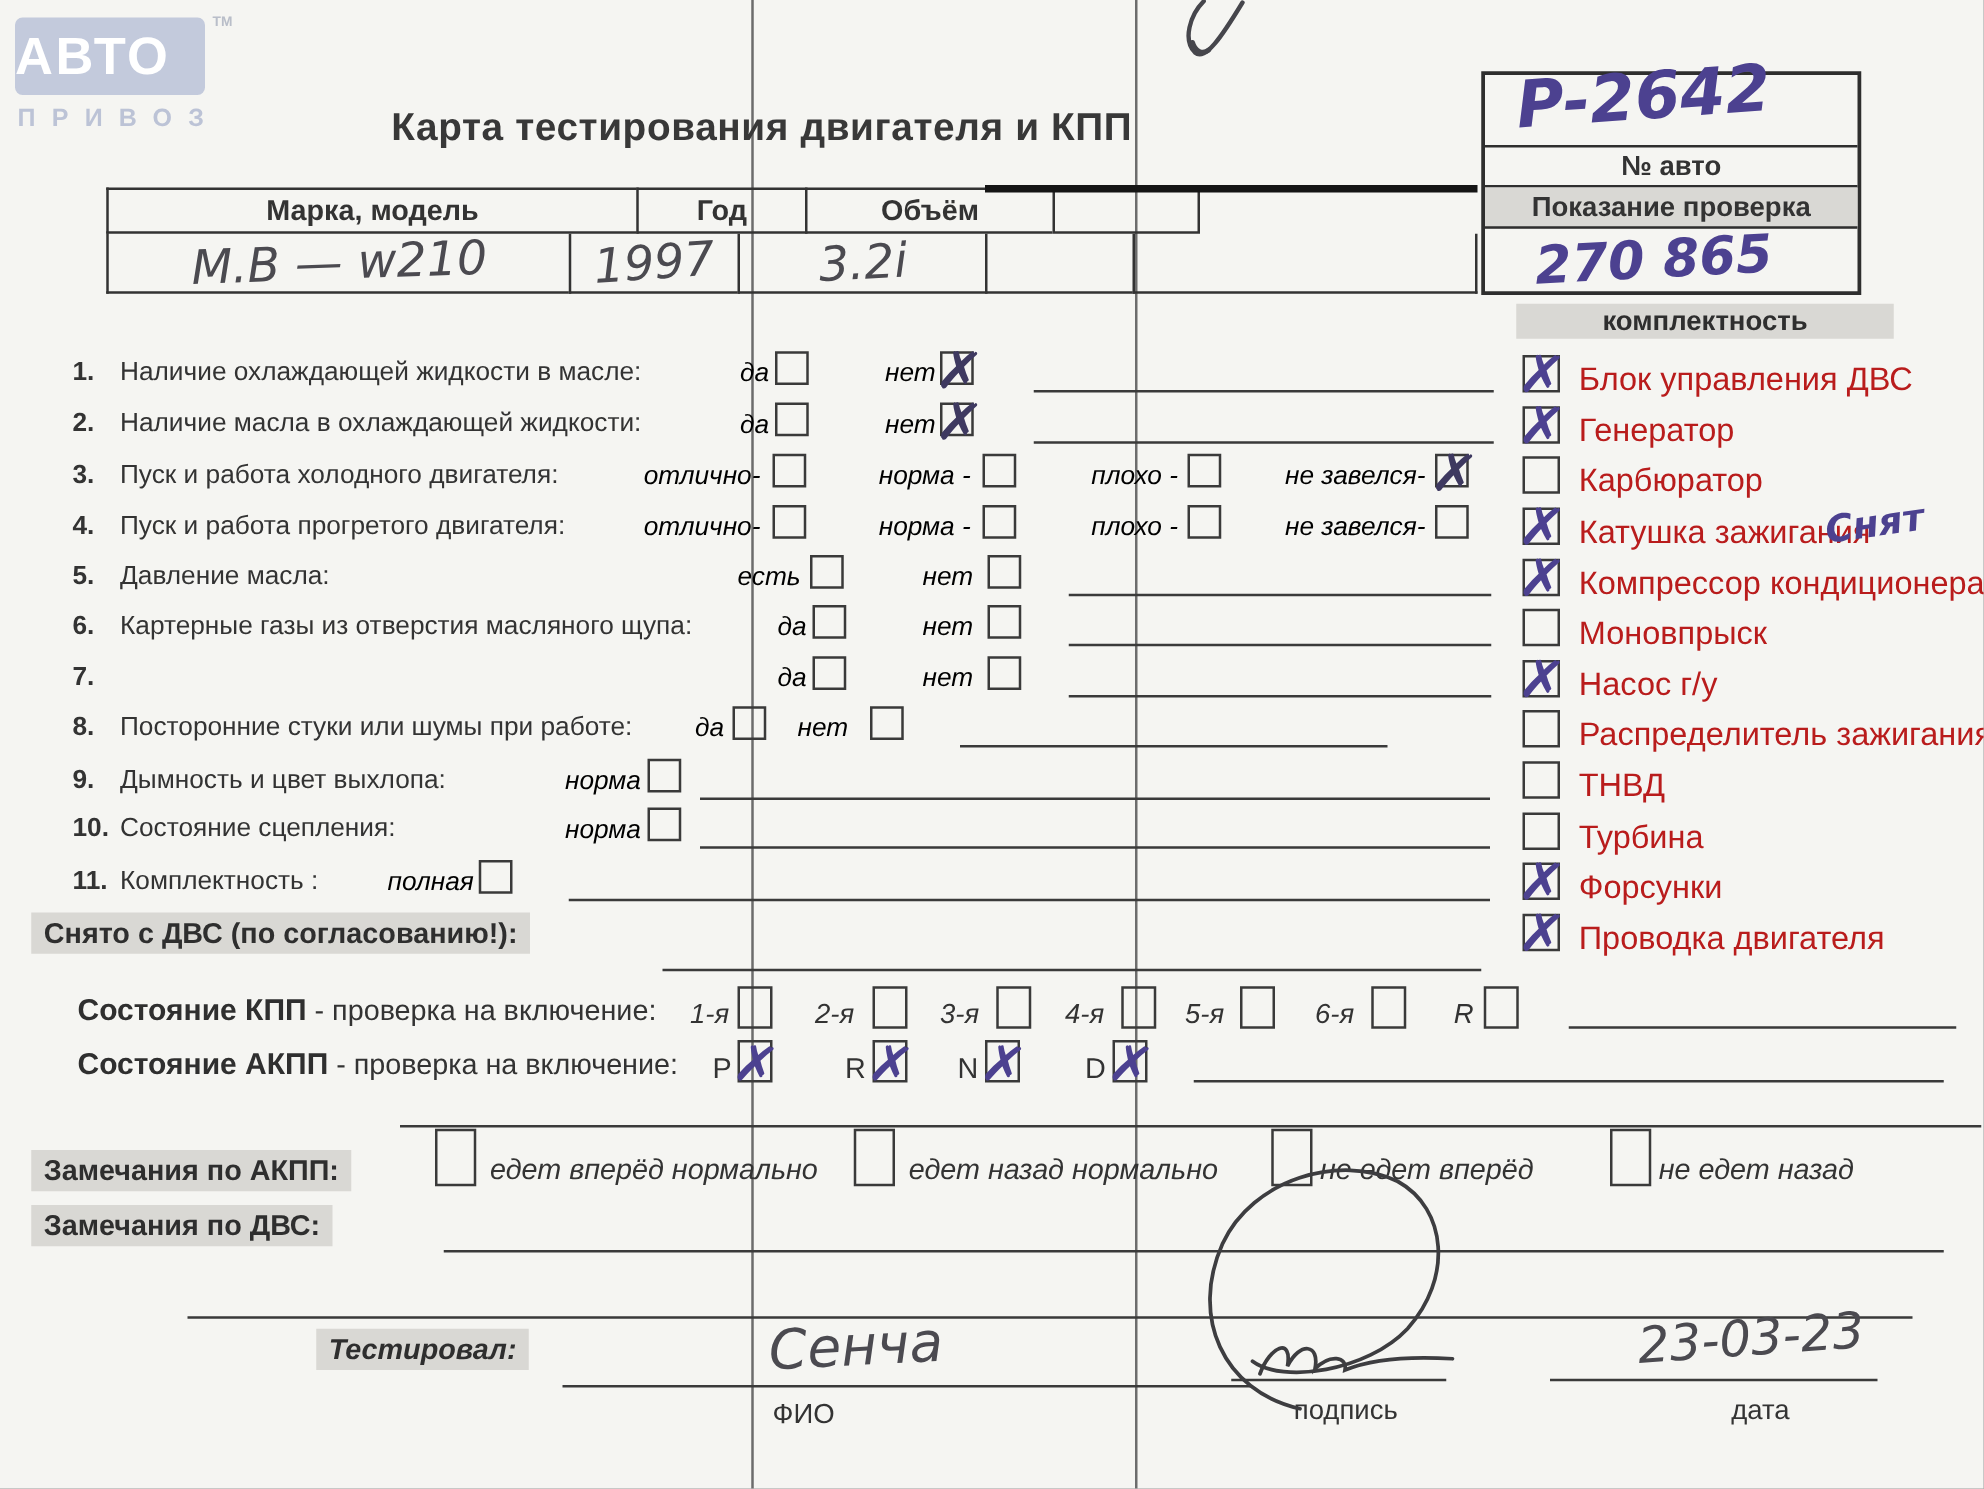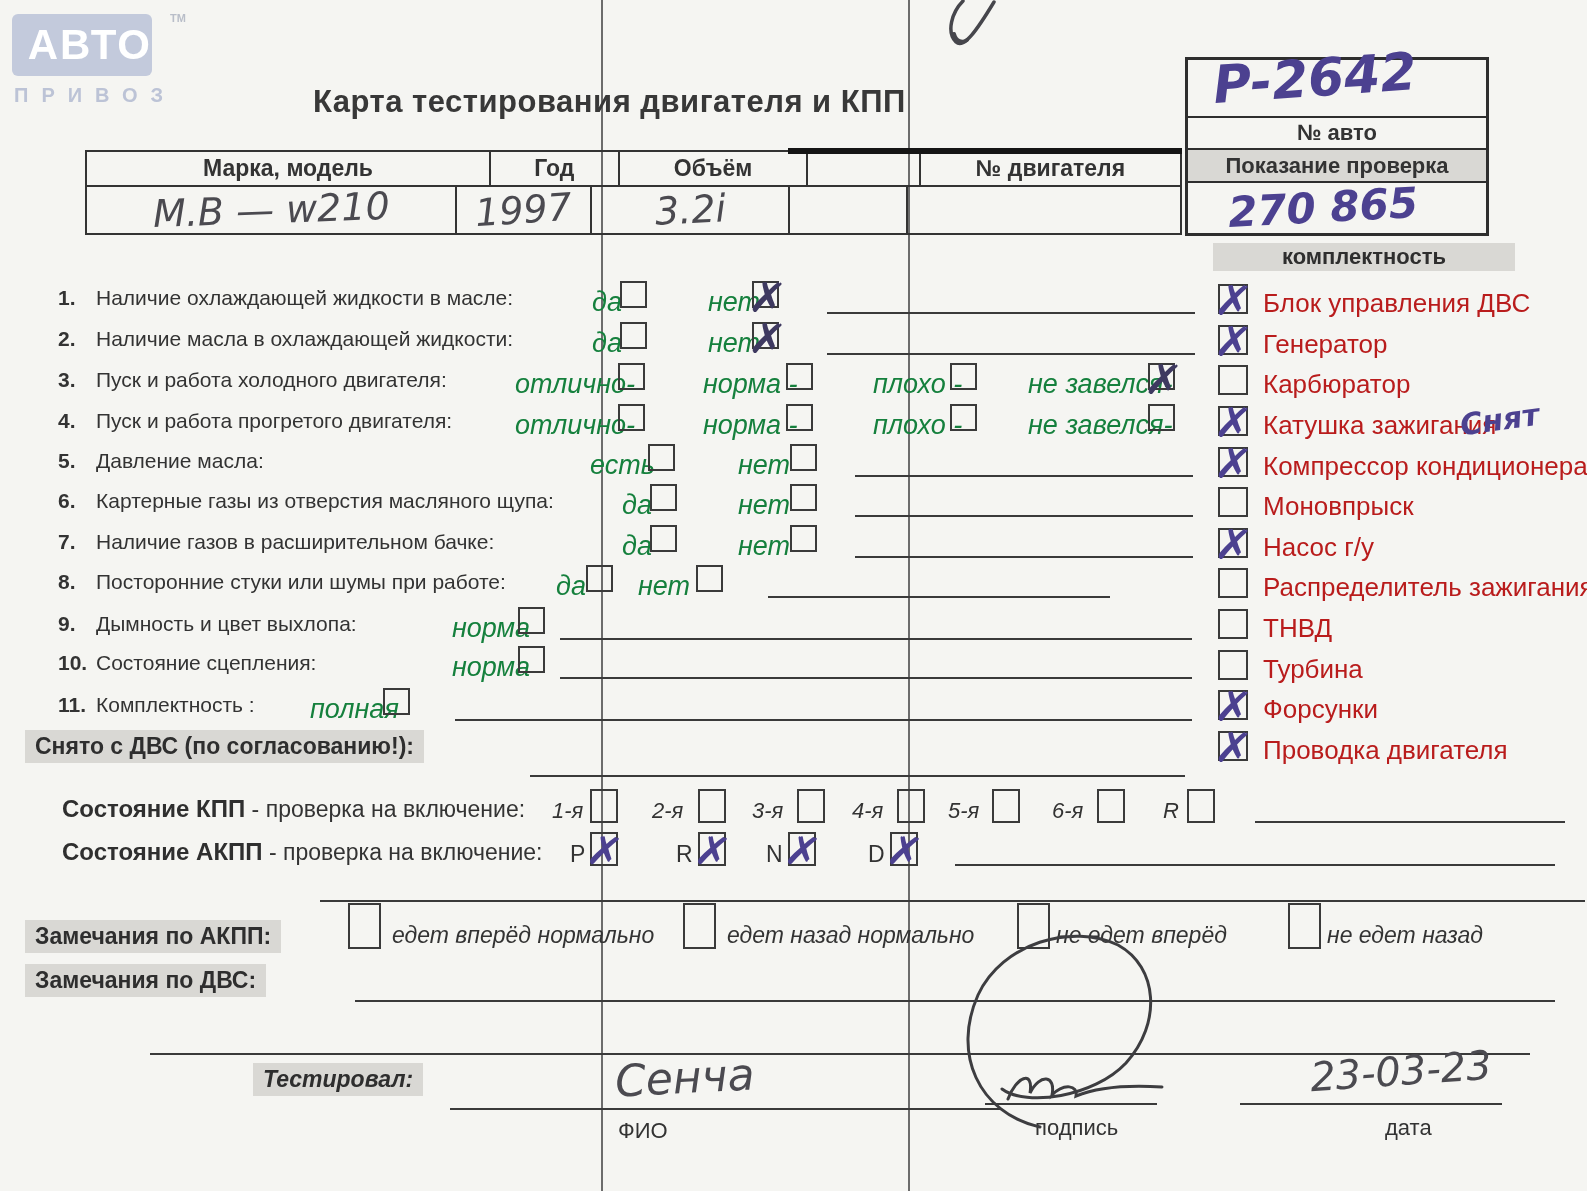--- a/index.html
+++ b/index.html
@@ -1,22 +1,22 @@
 <!DOCTYPE html>
 <html><head>
 <meta charset="utf-8">
 <style>
   html,body{margin:0;padding:0;background:#888;}
   .page{position:relative;width:1587px;height:1191px;background:#f5f5f2;
         font-family:"Liberation Sans",sans-serif;color:#353535;overflow:hidden;margin:0 auto;}
   .vline{position:absolute;top:0;bottom:0;width:2px;background:#4a4a4a;opacity:.8;z-index:1;}
   .abs{position:absolute;}
   
-  .logo-box{position:absolute;left:12px;top:14px;width:140px;height:62px;background:#c3cadc;
-            border-radius:6px;display:flex;align-items:center;justify-content:flex-end;z-index:2;}
+  .logo-box{position:absolute;left:12px;top:14px;width:152px;height:62px;background:#c3cadc;
+            border-radius:6px;display:flex;align-items:center;justify-content:flex-start;z-index:2;}
   .logo-brand{color:#ffffff;font-weight:bold;font-size:42px;letter-spacing:2px;}
   .logo-tm{position:absolute;left:170px;top:12px;font-size:11px;color:#b9bec9;font-weight:bold;}
   .logo-sub{position:absolute;left:14px;top:84px;color:#bcc3d6;font-weight:bold;font-size:20px;letter-spacing:13px;}
   
   .title{position:absolute;left:313px;top:84px;font-size:31px;font-weight:bold;color:#383838;letter-spacing:.5px;z-index:2;}
   
   .auto-box{position:absolute;left:1185px;top:57px;width:298px;border:3px solid #2e2e2e;z-index:2;background:transparent;}
   .ab-row{position:relative;box-sizing:border-box;}
   .ab-val1{height:58px;border-bottom:2px solid #2e2e2e;}
   .ab-lab1{height:32px;border-bottom:2px solid #2e2e2e;display:flex;align-items:center;justify-content:center;
@@ -36,21 +36,21 @@
   .ht-head .ht-cell{height:37px;font-weight:bold;font-size:23px;color:#333;}
   .ht-vals .ht-cell{height:48px;border-top:none;}
   .blackbar{position:absolute;left:703px;top:-2px;width:394px;height:6px;background:#151515;}
   
   .hl{position:absolute;background:#d9d8d4;color:#2e2e2e;font-weight:bold;font-size:23px;
       padding:3px 10px;white-space:nowrap;z-index:2;}
   
   .crow{position:absolute;left:58px;width:1170px;height:34px;font-size:21px;z-index:2;}
   .num{position:absolute;left:0;top:2px;font-weight:bold;color:#333;}
   .il{position:absolute;left:38px;top:2px;color:#333;white-space:nowrap;}
-  .ol{position:absolute;top:3px;font-style:italic;font-size:27px;color:#15803d;white-space:nowrap;}
+  .ol{position:absolute;top:3px;font-style:italic;font-size:21px;color:#000000;white-space:nowrap;}
   .cb{position:absolute;top:-3px;width:27px;height:27px;border:2px solid #3a3a3a;box-sizing:border-box;background:transparent;}
   .cb[data-checked="true"]::after{content:"✗";position:absolute;top:-11px;left:-5px;font-size:44px;
       font-weight:bold;font-family:"DejaVu Sans",sans-serif;transform:rotate(7deg);}
   .ink-p[data-checked="true"]::after{color:#4c4190;}
   .ink-d[data-checked="true"]::after{color:#3e3960;}
   .ul{position:absolute;height:2px;background:#3a3a3a;}
   
   .comp-head{position:absolute;left:1213px;top:243px;width:302px;height:28px;background:#d9d8d4;
       display:flex;align-items:center;justify-content:center;font-weight:bold;font-size:22px;color:#2e2e2e;z-index:2;}
   .comp-item{position:absolute;left:1215px;width:372px;height:34px;z-index:2;}
@@ -113,23 +113,20 @@
       <div class="ht-cell" style="width:424px">
           <span>Марка, модель</span>
         </div>
       <div class="ht-cell" style="width:135px">
           <span>Год</span>
         </div>
       <div class="ht-cell" style="width:198px">
           <span>Объём</span>
         </div>
       <div class="ht-cell" style="width:118px"></div>
-      <div class="ht-cell" style="width:276px">
-          <span>№ двигателя</span>
-        </div>
     </div>
     <div class="ht-row ht-vals">
       <div class="ht-cell" style="width:370px">
         <span class="hw pencil" style="font-size:38px;transform:rotate(-2deg)">М.В — w210</span>
       </div>
       <div class="ht-cell" style="width:135px">
         <span class="hw pencil" style="font-size:38px;transform:rotate(-4deg)">1997</span>
       </div>
       <div class="ht-cell" style="width:198px">
         <span class="hw pencil" style="font-size:38px;transform:rotate(-3deg)">3.2i</span>
@@ -256,21 +253,20 @@
     <span class="il">Картерные газы из отверстия масляного щупа:</span>
     <span class="ol" style="left:564px">да</span>
     <span class="cb" style="left:592px" data-checked="false"></span>
     <span class="ol" style="left:680px">нет</span>
     <span class="cb" style="left:732px" data-checked="false"></span>
     <span class="ul" style="left:797px;width:338px;top:28px"></span>
   </div>
 
   <div class="crow" style="top:528px">
     <span class="num">7.</span>
-    <span class="il">Наличие газов в расширительном бачке:</span>
     <span class="ol" style="left:564px">да</span>
     <span class="cb" style="left:592px" data-checked="false"></span>
     <span class="ol" style="left:680px">нет</span>
     <span class="cb" style="left:732px" data-checked="false"></span>
     <span class="ul" style="left:797px;width:338px;top:28px"></span>
   </div>
 
   <div class="crow" style="top:568px">
     <span class="num">8.</span>
     <span class="il">Посторонние стуки или шумы при работе:</span>

